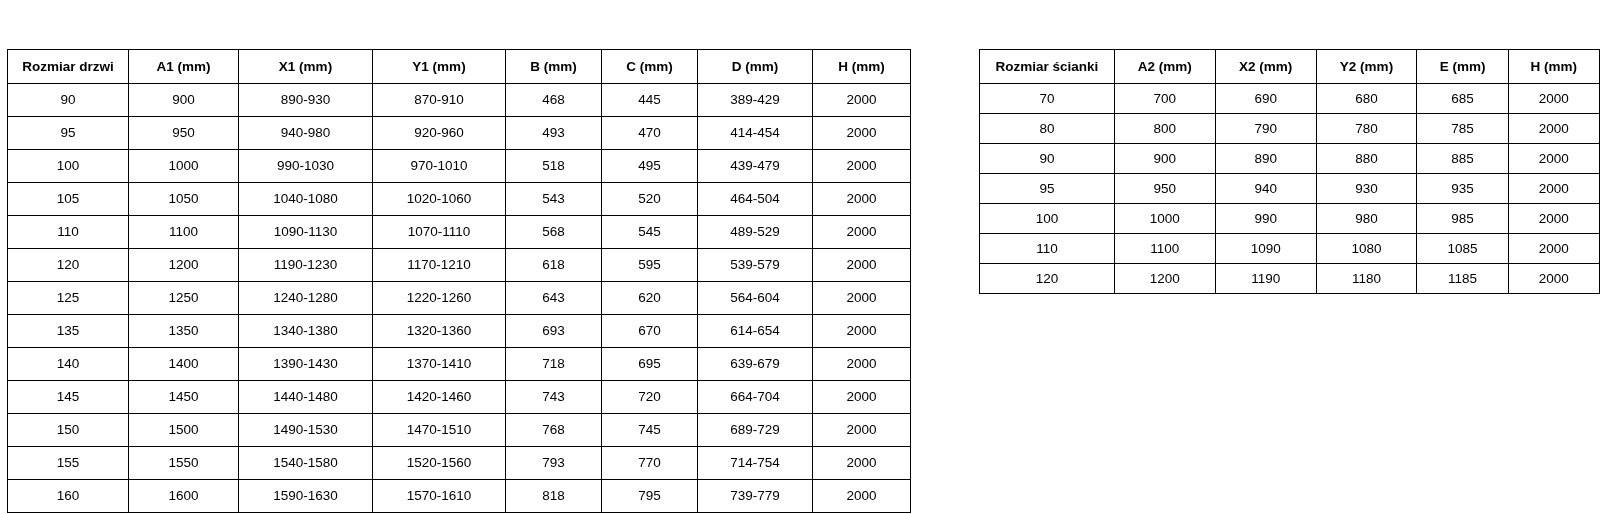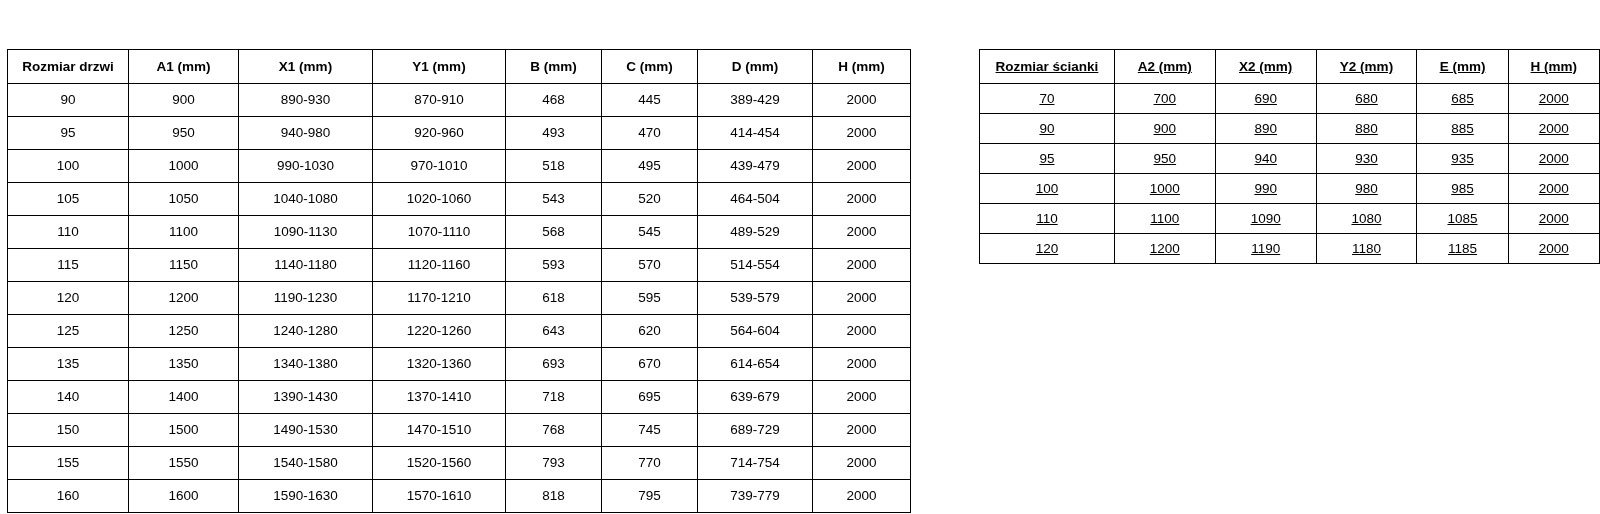--- a/index.html
+++ b/index.html
@@ -23,21 +23,20 @@
   .table-wrap {
     position: absolute;
   }
   #doors-wrap {
     left: 7px;
     top: 1px;
   }
   #walls-wrap {
     left: 979px;
     top: 1px;
-    text-decoration: underline;
   }
   table {
     border-collapse: collapse;
     table-layout: fixed;
   }
   th, td {
     border: 1px solid #000000;
     text-align: center;
     vertical-align: middle;
     font-size: 13.5px;
@@ -146,30 +145,20 @@
           <td>110</td>
           <td>1100</td>
           <td>1090-1130</td>
           <td>1070-1110</td>
           <td>568</td>
           <td>545</td>
           <td>489-529</td>
           <td>2000</td>
         </tr>
         <tr>
-          <td>115</td>
-          <td>1150</td>
-          <td>1140-1180</td>
-          <td>1120-1160</td>
-          <td>593</td>
-          <td>570</td>
-          <td>514-554</td>
-          <td>2000</td>
-        </tr>
-        <tr>
           <td>120</td>
           <td>1200</td>
           <td>1190-1230</td>
           <td>1170-1210</td>
           <td>618</td>
           <td>595</td>
           <td>539-579</td>
           <td>2000</td>
         </tr>
         <tr>
@@ -193,20 +182,30 @@
           <td>2000</td>
         </tr>
         <tr>
           <td>140</td>
           <td>1400</td>
           <td>1390-1430</td>
           <td>1370-1410</td>
           <td>718</td>
           <td>695</td>
           <td>639-679</td>
+          <td>2000</td>
+        </tr>
+        <tr>
+          <td>145</td>
+          <td>1450</td>
+          <td>1440-1480</td>
+          <td>1420-1460</td>
+          <td>743</td>
+          <td>720</td>
+          <td>664-704</td>
           <td>2000</td>
         </tr>
         <tr>
           <td>150</td>
           <td>1500</td>
           <td>1490-1530</td>
           <td>1470-1510</td>
           <td>768</td>
           <td>745</td>
           <td>689-729</td>
@@ -259,20 +258,28 @@
       <tbody>
         <tr>
           <td>70</td>
           <td>700</td>
           <td>690</td>
           <td>680</td>
           <td>685</td>
           <td>2000</td>
         </tr>
         <tr>
+          <td>80</td>
+          <td>800</td>
+          <td>790</td>
+          <td>780</td>
+          <td>785</td>
+          <td>2000</td>
+        </tr>
+        <tr>
           <td>90</td>
           <td>900</td>
           <td>890</td>
           <td>880</td>
           <td>885</td>
           <td>2000</td>
         </tr>
         <tr>
           <td>95</td>
           <td>950</td>

